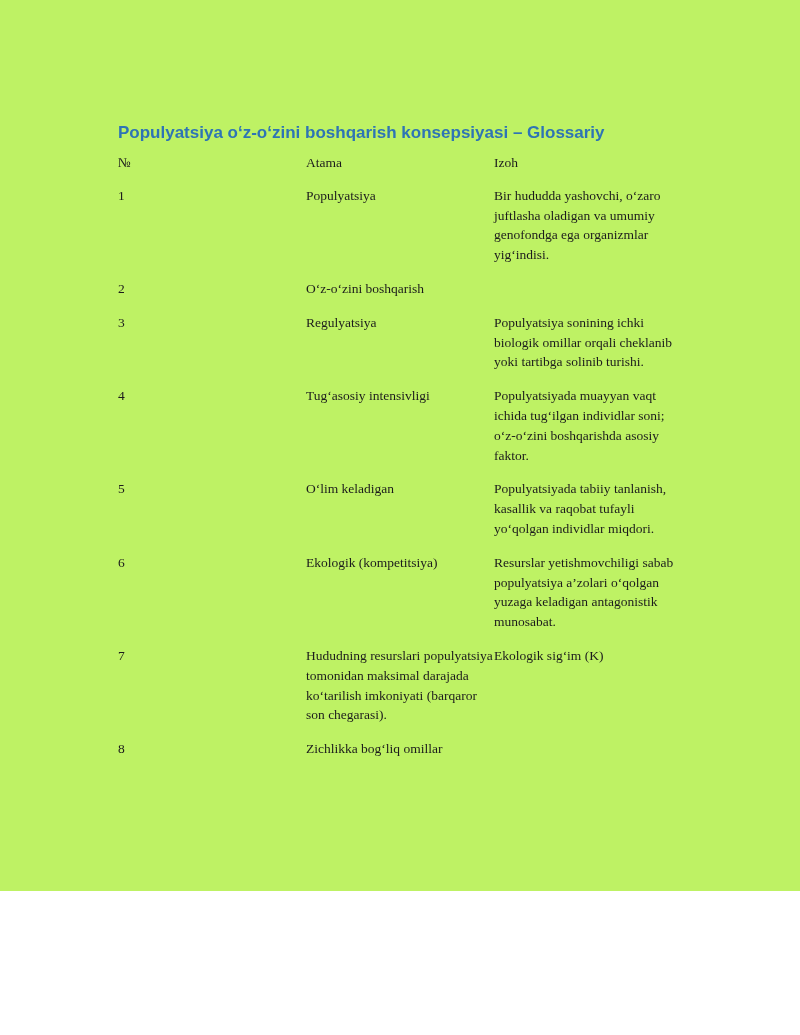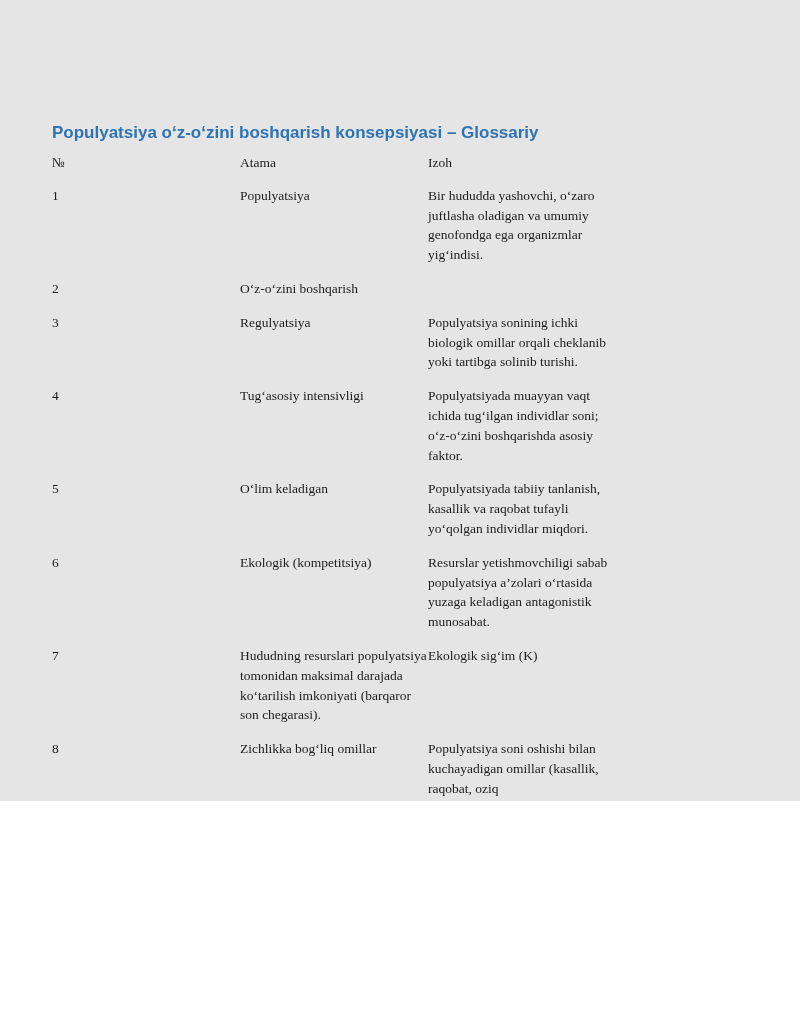--- a/index.html
+++ b/index.html
@@ -1,22 +1,22 @@
 <!DOCTYPE html>
 <html><head>
 <meta charset="utf-8">
 <style>
   * { margin: 0; padding: 0; box-sizing: border-box; }
   html, body { background: #ffffff; }
   .page {
     position: relative;
     width: 800px;
-    height: 801px;
-    background: #e5e5e5;
-    padding: 122px 114px 0 52px;
+    height: 891px;
+    background: #bef264;
+    padding: 122px 114px 0 118px;
     font-family: "Liberation Serif", serif;
     color: #1c1c1c;
     overflow: hidden;
   }
   .doc-title {
     font-family: "Liberation Sans", sans-serif;
     font-size: 17px;
     line-height: 22px;
     font-weight: bold;
     color: #2e74b5;
@@ -77,29 +77,28 @@
 
     <div class="g-row">
       <div class="cell">5</div>
       <div class="cell">O‘lim keladigan</div>
       <div class="cell def">Populyatsiyada tabiiy tanlanish, kasallik va raqobat tufayli yo‘qolgan individlar miqdori.</div>
     </div>
 
     <div class="g-row">
       <div class="cell">6</div>
       <div class="cell">Ekologik (kompetitsiya)</div>
-      <div class="cell def">Resurslar yetishmovchiligi sabab populyatsiya a’zolari o‘rtasida yuzaga keladigan antagonistik munosabat.</div>
+      <div class="cell def">Resurslar yetishmovchiligi sabab populyatsiya a’zolari o‘qolgan yuzaga keladigan antagonistik munosabat.</div>
     </div>
 
     <div class="g-row">
       <div class="cell">7</div>
       <div class="cell def">Hududning resurslari populyatsiya tomonidan maksimal darajada ko‘tarilish imkoniyati (barqaror son chegarasi).</div>
       <div class="cell">Ekologik sig‘im (K)</div>
     </div>
 
     <div class="g-row">
       <div class="cell">8</div>
       <div class="cell">Zichlikka bog‘liq omillar</div>
-      <div class="cell def">Populyatsiya soni oshishi bilan kuchayadigan omillar (kasallik, raqobat, oziq</div>
     </div>
 
   </div>
 </div>
 
 </body></html>

